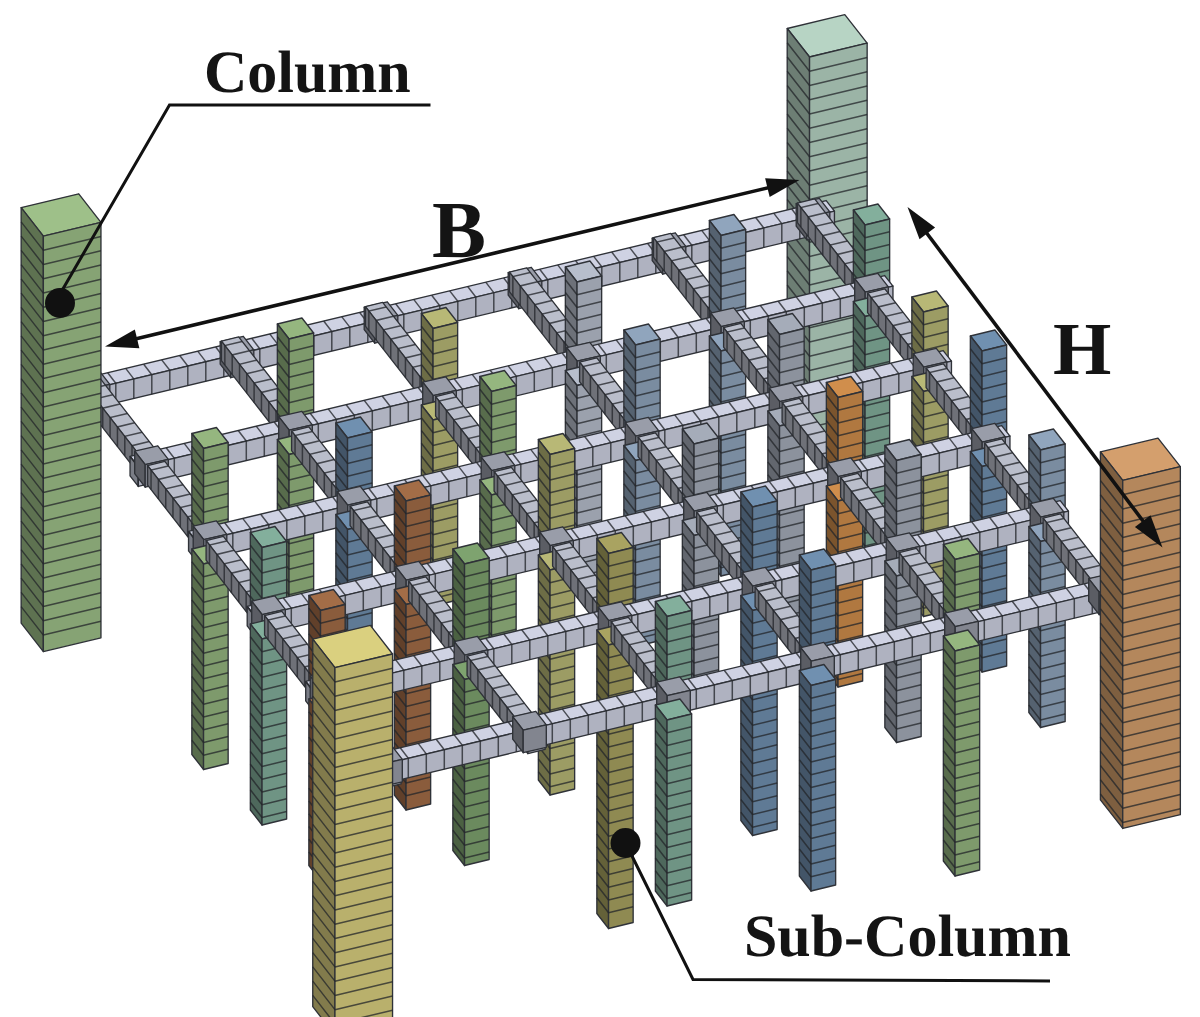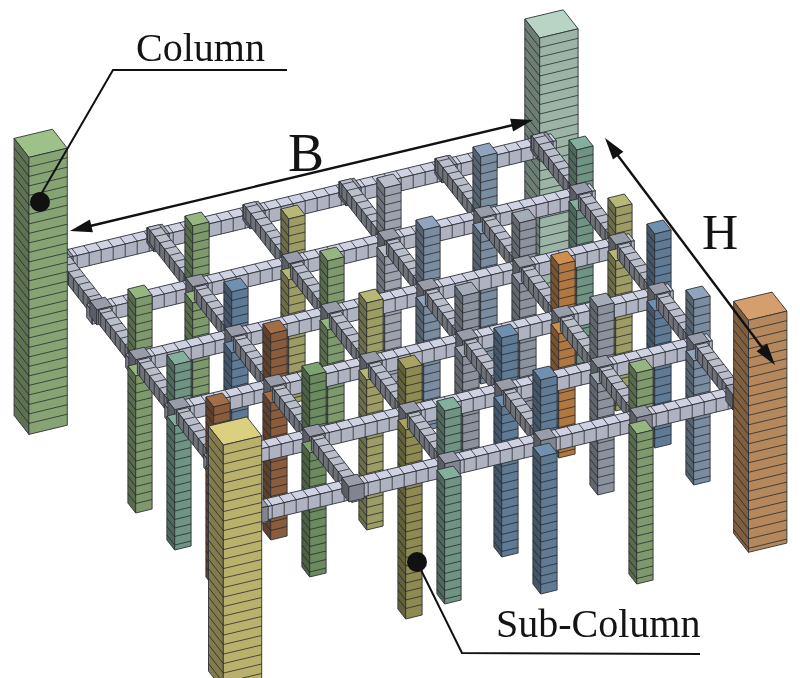--- a/index.html
+++ b/index.html
@@ -1,16 +1,16 @@
 <!DOCTYPE html>
 <html><head>
 <meta charset="utf-8">
 <style>
   html,body{margin:0;padding:0;background:#ffffff;}
-  .stage{position:relative;width:800px;height:678px;background:#ffffff;overflow:hidden;}
+  .stage{position:relative;width:800px;height:678px;background:#ffffff;overflow:hidden;font-weight:bold;}
   svg{display:block;}
   .ann-text{font-family:"Liberation Serif","DejaVu Serif",serif;fill:#141414;}
   .ann-line{stroke:#111111;fill:none;}
 </style>
 </head>
 <body>
 
 <div class="stage">
   <svg width="800" height="678" viewBox="0 0 800 678">
 

